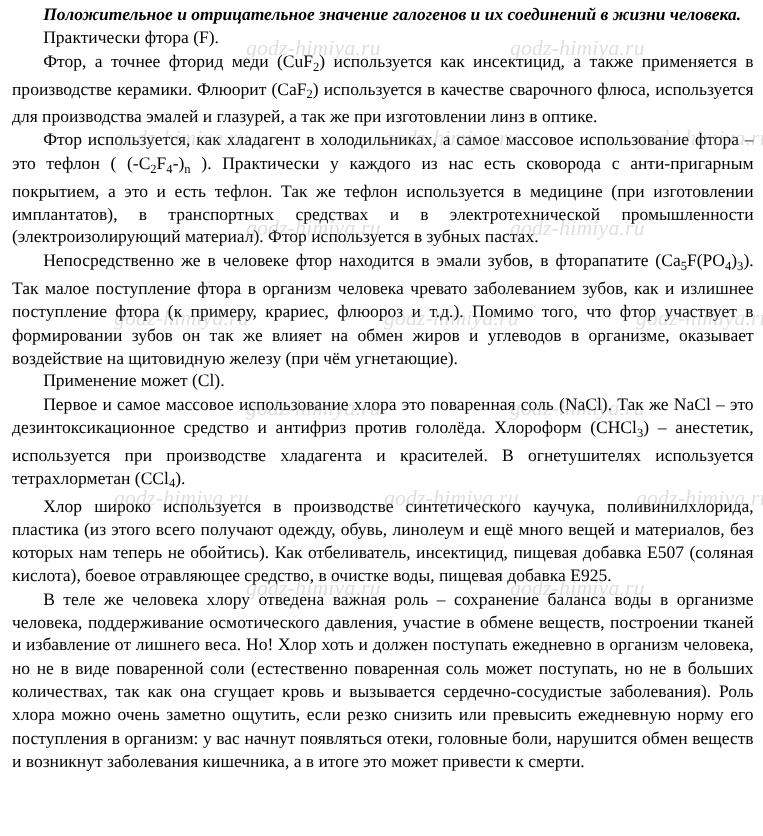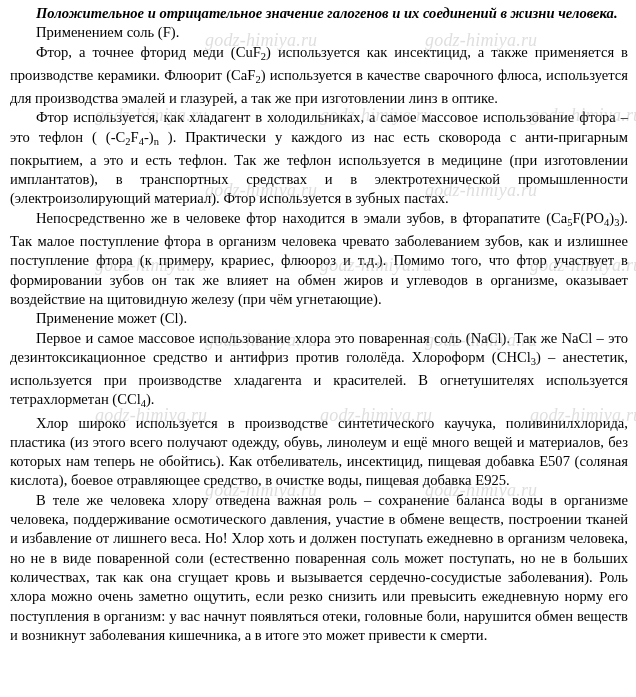--- a/index.html
+++ b/index.html
@@ -65,21 +65,21 @@
 </style>
 </head>
 <body>
 
 <div class="page">
 
   <div class="content">
 
     <p class="title">Положительное и отрицательное значение галогенов и их соединений в жизни человека.</p>
 
-    <p>Применением соль (F).</p>
+    <p>Практически фтора (F).</p>
 
     <p>Фтор, а точнее фторид меди (CuF<sub>2</sub>) используется как инсектицид, а также применяется в производстве керамики. Флюорит (CaF<sub>2</sub>) используется в качестве сварочного флюса, используется для производства эмалей и глазурей, а так же при изготовлении линз в оптике.</p>
 
     <p>Фтор используется, как хладагент в холодильниках, а самое массовое использование фтора – это тефлон ( (-C<sub>2</sub>F<sub>4</sub>-)<sub>n</sub> ). Практически у каждого из нас есть сковорода с анти-пригарным покрытием, а это и есть тефлон. Так же тефлон используется в медицине (при изготовлении имплантатов), в транспортных средствах и в электротехнической промышленности (электроизолирующий материал). Фтор используется в зубных пастах.</p>
 
     <p>Непосредственно же в человеке фтор находится в эмали зубов, в фторапатите (Ca<sub>5</sub>F(PO<sub>4</sub>)<sub>3</sub>). Так малое поступление фтора в организм человека чревато заболеванием зубов, как и излишнее поступление фтора (к примеру, крариес, флюороз и т.д.). Помимо того, что фтор участвует в формировании зубов он так же влияет на обмен жиров и углеводов в организме, оказывает воздействие на щитовидную железу (при чём угнетающие).</p>
 
     <p>Применение может (Cl).</p>
 
     <p>Первое и самое массовое использование хлора это поваренная соль (NaCl). Так же NaCl – это дезинтоксикационное средство и антифриз против гололёда. Хлороформ (CHCl<sub>3</sub>) – анестетик, используется при производстве хладагента и красителей. В огнетушителях используется тетрахлорметан (CCl<sub>4</sub>).</p>

